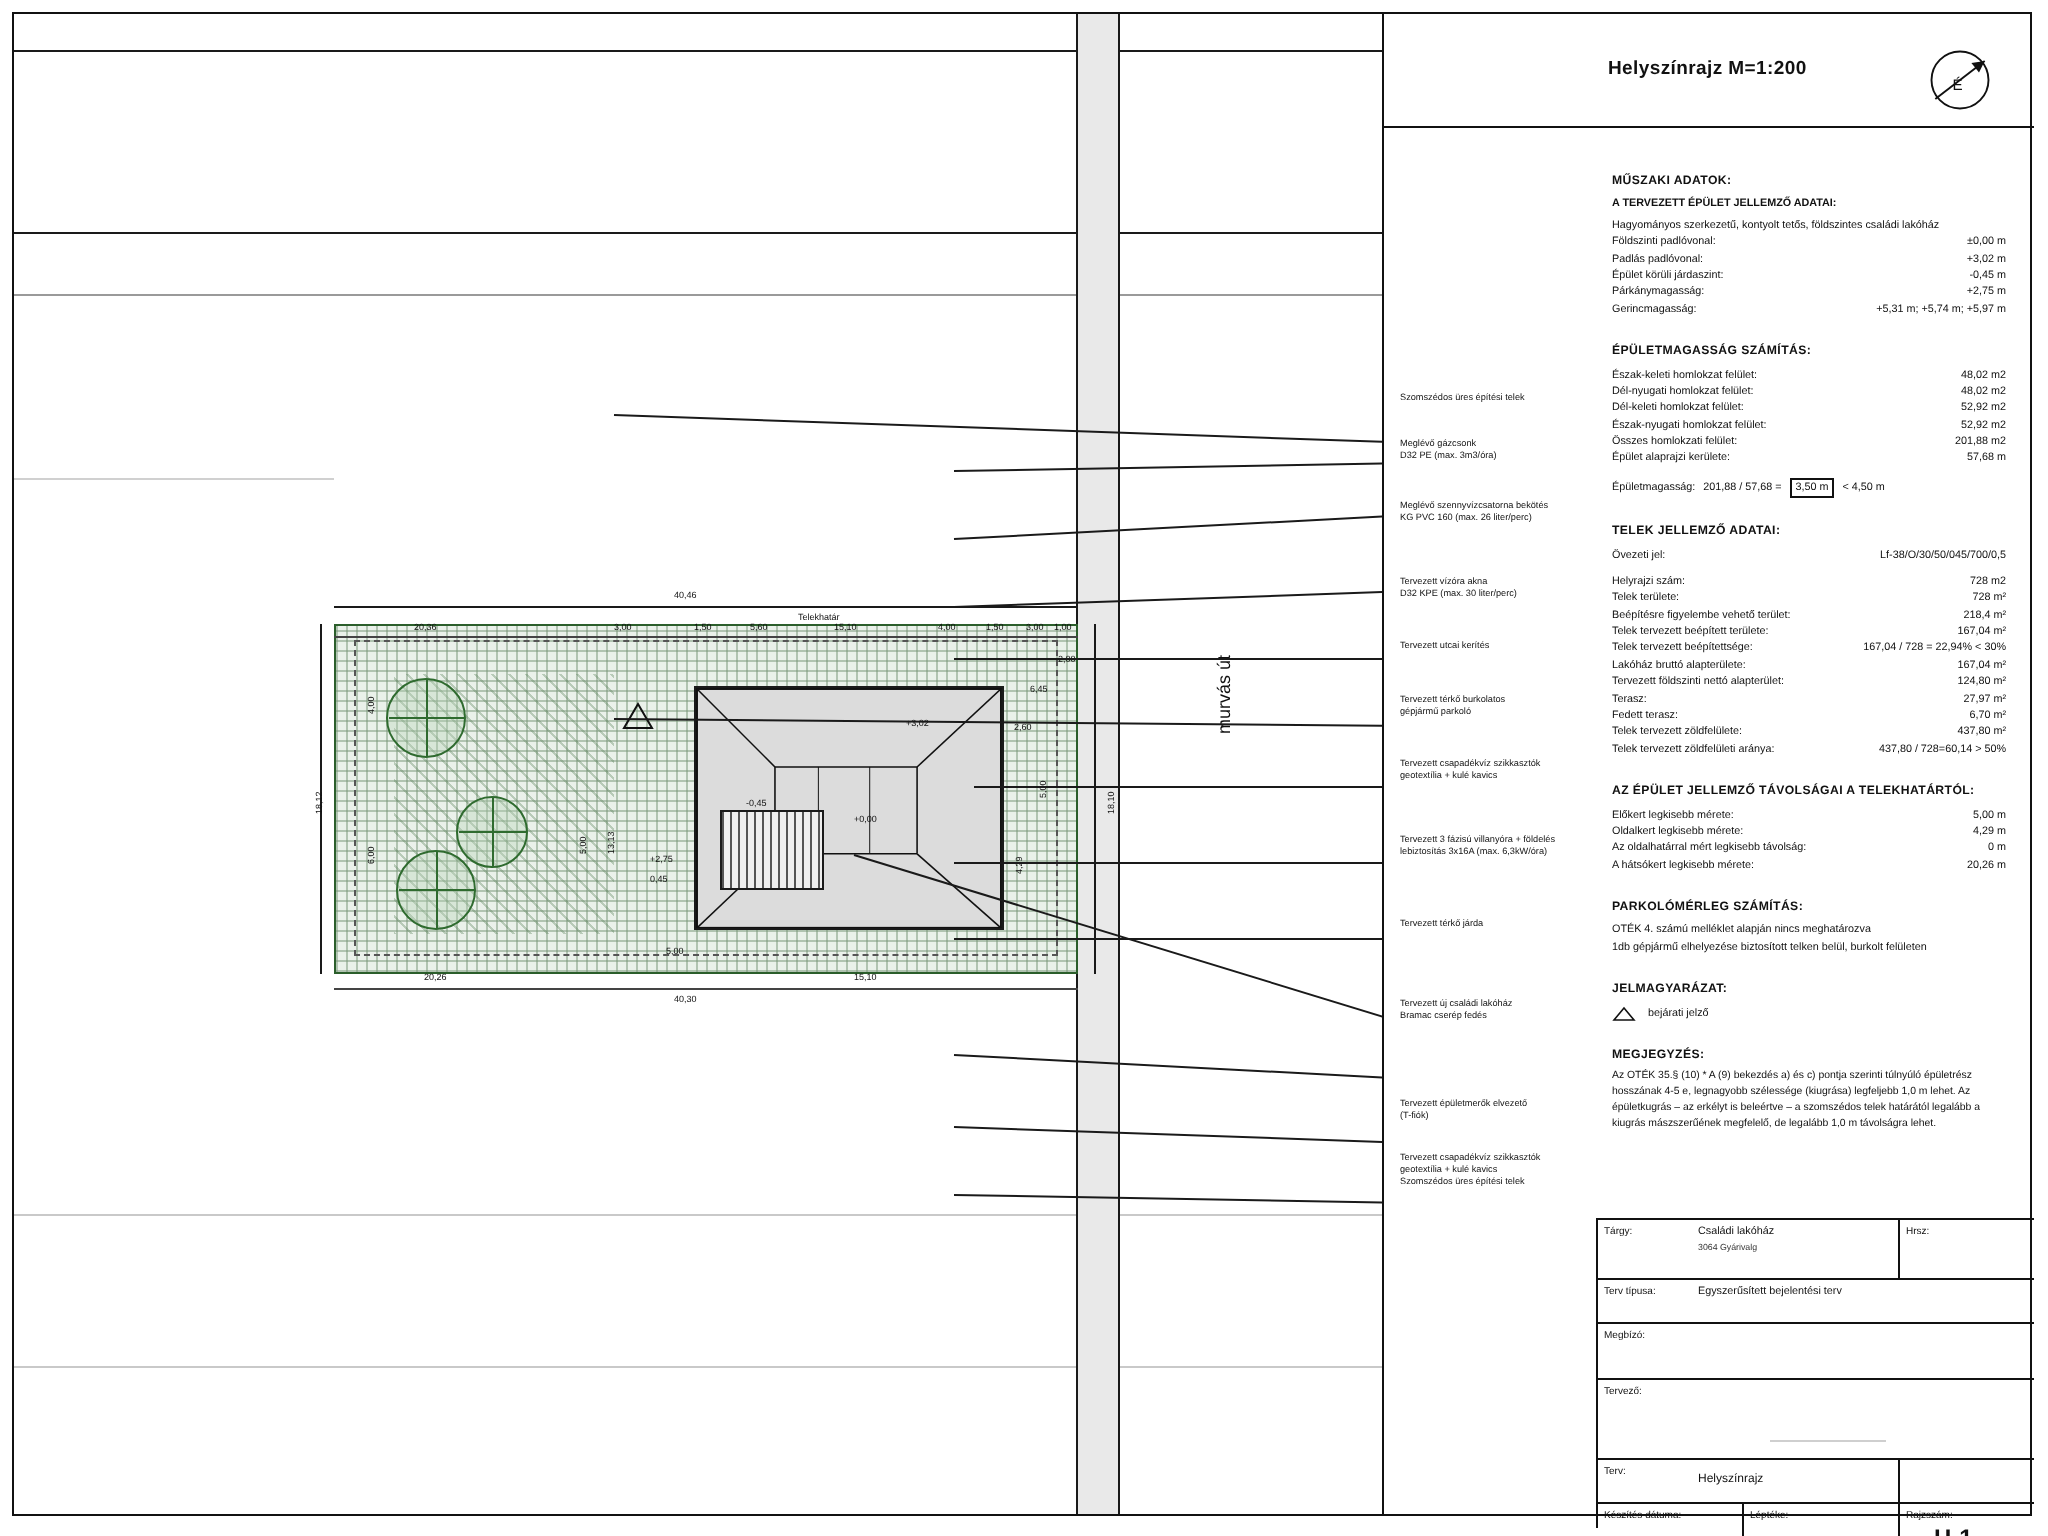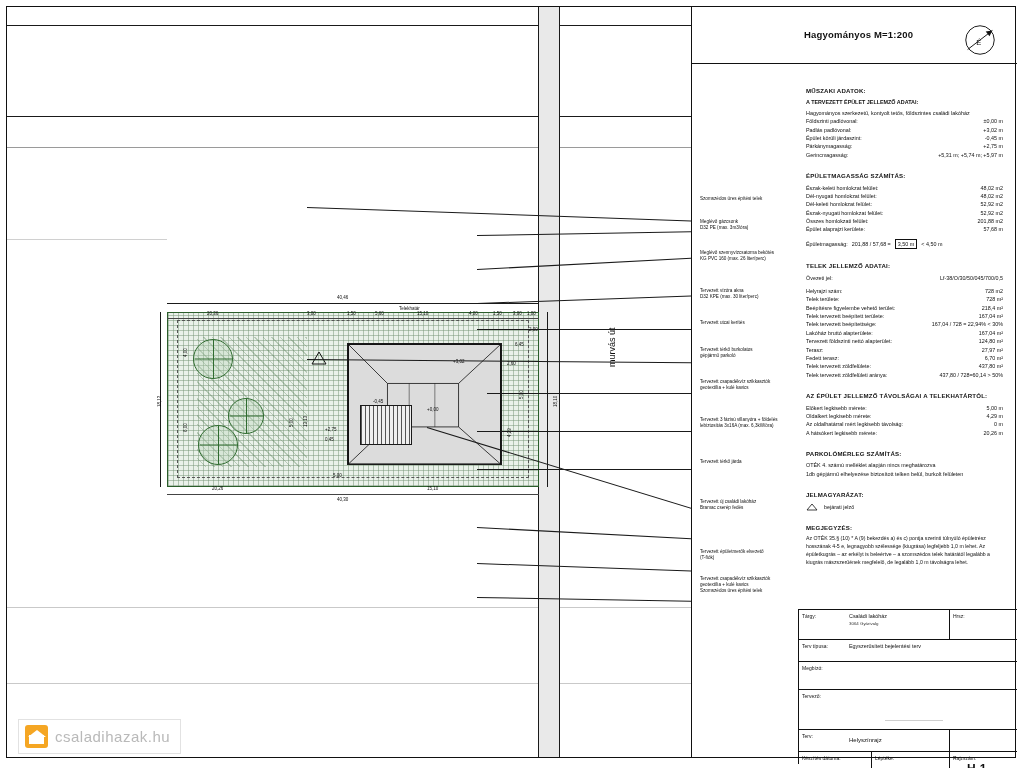--- a/index.html
+++ b/index.html
@@ -434,21 +434,21 @@
 Bramac cserép fedés</div>
   <div class="callout" style="left:700px;top:549px;">Tervezett épületmerők elvezető
 (T-fiók)</div>
   <div class="callout" style="left:700px;top:576px;">Tervezett csapadékvíz szikkasztók
 geotextília + kulé kavics</div>
   <div class="callout" style="left:700px;top:588px;">Szomszédos üres építési telek</div>
 
   <div class="panel">
 
     <div class="panel-head">
-      <div class="panel-title">Hagyományos M=1:200</div>
+      <div class="panel-title">Helyszínrajz M=1:200</div>
       <svg class="compass" viewBox="0 0 40 40">
         <circle cx="20" cy="20" r="15" fill="none" stroke="#111" stroke-width="1"></circle>
         <line x1="7" y1="30" x2="33" y2="10" stroke="#111" stroke-width="1"></line>
         <polygon points="33,10 26,11 30,16" fill="#111"></polygon>
         <text x="16" y="25" font-size="8" font-family="Liberation Sans, sans-serif" fill="#111">É</text>
       </svg>
     </div>
 
     <div class="panel-body">
 
@@ -648,18 +648,14 @@
         <span class="tb-sep" style="left:72px;"></span>
         <span class="tb-cell-lbl" style="left:76px;top:3px;">Léptéke:</span>
 
         <span class="tb-sep" style="left:150px;"></span>
         <span class="tb-cell-lbl" style="left:154px;top:3px;">Rajzszám:</span>
         <span class="tb-big" style="left:168px;top:10px;">H-1</span>
       </div>
     </div>
   </div>
 
-  <div class="wm">
-    <span class="wm-logo"></span>
-    <span class="wm-txt">csaladihazak.hu</span>
-  </div>
 
 </div>
 
 </body></html>

